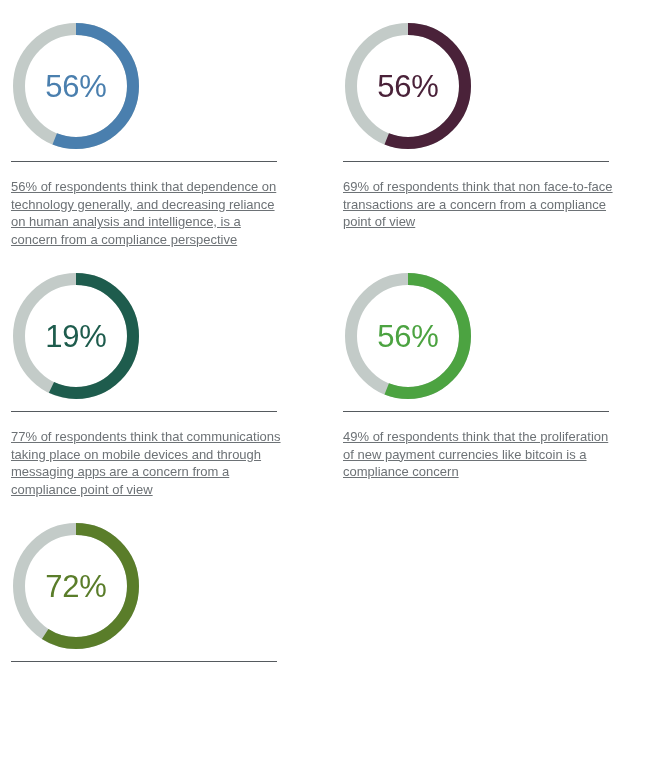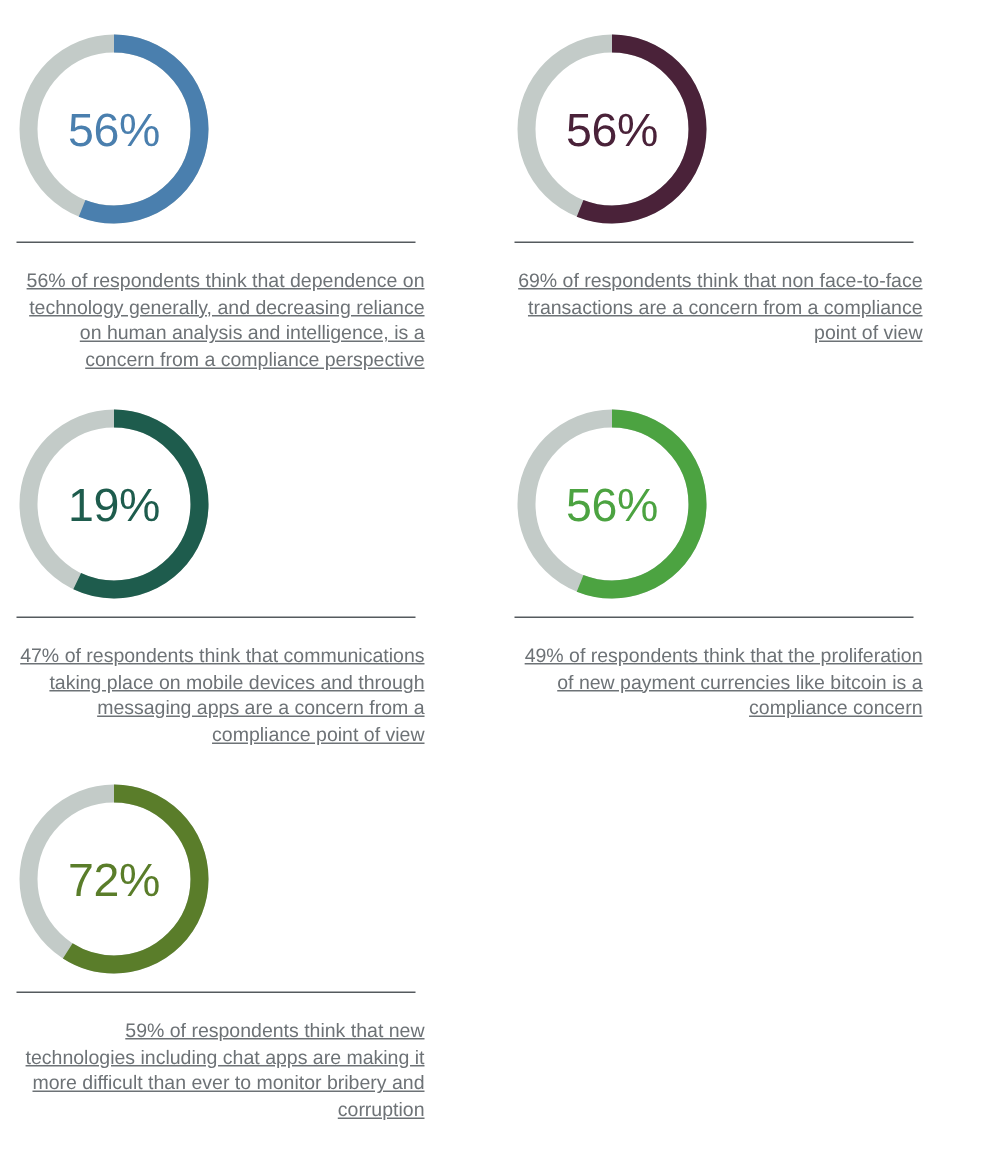--- a/index.html
+++ b/index.html
@@ -24,21 +24,20 @@
     padding: 22px 0 0 0;
   }
 
   .stat-grid {
     display: grid;
     grid-template-columns: 332px 317px;
     grid-template-rows: 250px 250px 250px;
     column-gap: 0px;
     row-gap: 0px;
     padding-left: 11px;
-    text-align: right;
   }
 
   .stat-card {
     position: relative;
     box-sizing: border-box;
     width: 100%;
   }
 
   .stat-card.empty {
     visibility: hidden;
@@ -131,21 +130,21 @@
 
     <div class="stat-card">
       <div class="donut-wrap">
         <svg class="donut-svg" viewBox="0 0 128 128">
           <circle class="donut-track" cx="64" cy="64" r="57" stroke="#c3cbc8"></circle>
           <circle class="donut-value-arc" cx="64" cy="64" r="57" transform="rotate(-90 64 64)" stroke="#1e5c4d" stroke-dasharray="204.14069063026471 358.1415625092364"></circle>
         </svg>
         <div class="donut-label" style="color: rgb(30, 92, 77);">19%</div>
       </div>
       <div class="divider" style="border-top-color: rgb(85, 90, 94);"></div>
-      <div class="caption" style="color: rgb(109, 114, 118);">47% of respondents think that communications taking place on mobile devices and through messaging apps are a concern from a compliance point of view</div>
+      <div class="caption" style="color: rgb(109, 114, 118);">77% of respondents think that communications taking place on mobile devices and through messaging apps are a concern from a compliance point of view</div>
     </div>
 
     <div class="stat-card">
       <div class="donut-wrap">
         <svg class="donut-svg" viewBox="0 0 128 128">
           <circle class="donut-track" cx="64" cy="64" r="57" stroke="#c3cbc8"></circle>
           <circle class="donut-value-arc" cx="64" cy="64" r="57" transform="rotate(-90 64 64)" stroke="#4ca341" stroke-dasharray="200.5592750051724 358.1415625092364"></circle>
         </svg>
         <div class="donut-label" style="color: rgb(76, 163, 65);">56%</div>
       </div>
@@ -155,19 +154,18 @@
 
     <div class="stat-card">
       <div class="donut-wrap">
         <svg class="donut-svg" viewBox="0 0 128 128">
           <circle class="donut-track" cx="64" cy="64" r="57" stroke="#c3cbc8"></circle>
           <circle class="donut-value-arc" cx="64" cy="64" r="57" transform="rotate(-90 64 64)" stroke="#5a7d2a" stroke-dasharray="211.30352188044947 358.1415625092364"></circle>
         </svg>
         <div class="donut-label" style="color: rgb(90, 125, 42);">72%</div>
       </div>
       <div class="divider" style="border-top-color: rgb(85, 90, 94);"></div>
-      <div class="caption" style="color: rgb(109, 114, 118);">59% of respondents think that new technologies including chat apps are making it more difficult than ever to monitor bribery and corruption</div>
     </div>
 
     <div class="stat-card empty"></div>
 
   </div>
 </div>
 
 </body></html>

